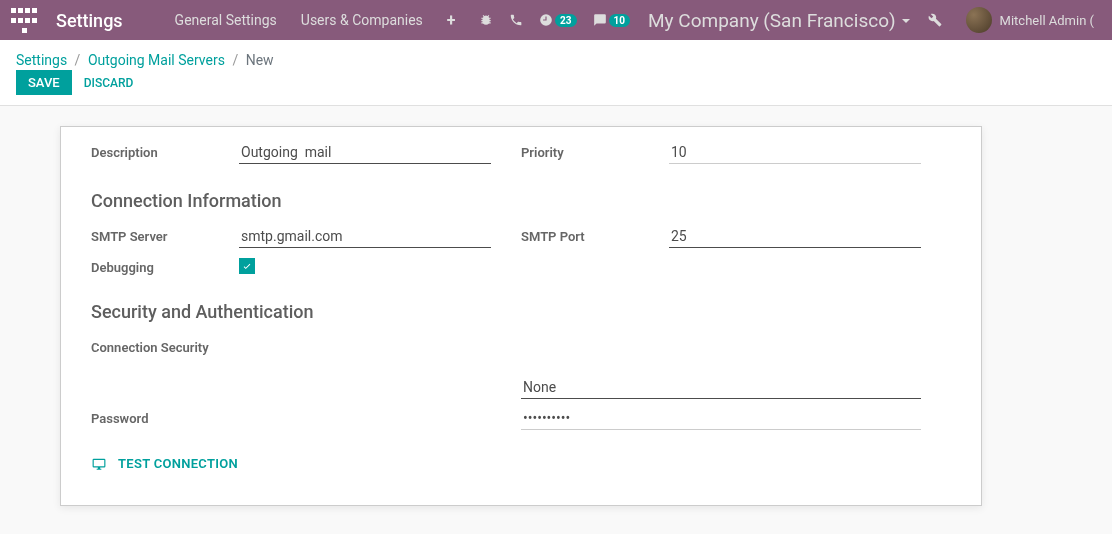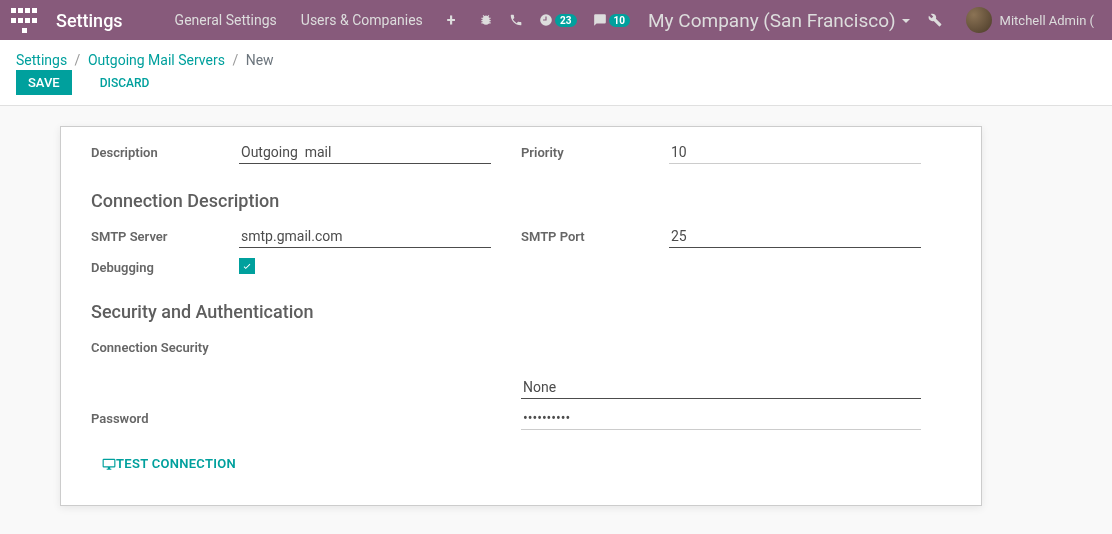--- a/index.html
+++ b/index.html
@@ -29,21 +29,21 @@
   
   .control-panel {
     background: #fff;
     border-bottom: 1px solid #e0e0e0;
     padding: 12px 16px 10px 16px;
   }
   .breadcrumb { font-size: 14px; color: #666; margin-bottom: 2px; }
   .breadcrumb a { color: #00a09d; text-decoration: none; }
   .breadcrumb .sep { color: #999; margin: 0 4px; }
   .breadcrumb .current { color: #6c757d; }
-  .cp-buttons { display: flex; align-items: center; gap: 16px; }
+  .cp-buttons { display: flex; align-items: center; gap: 0; }
   .btn-primary { background: #00a09d; color: #fff; border: none; padding: 5px 12px; font-size: 13px; font-weight: 500; cursor: pointer; text-transform: uppercase; }
   .btn-link { background: transparent; color: #00a09d; border: none; padding: 5px 12px; font-size: 12px; font-weight: 500; cursor: pointer; text-transform: uppercase; }
   
   .sheet-bg { padding: 20px 0 0 60px; }
   .sheet {
     background: #fff;
     border: 1px solid #ccc;
     box-shadow: 0 2px 8px rgba(0,0,0,0.08);
     width: 922px;
     padding: 14px 30px;
@@ -61,21 +61,21 @@
     padding: 3px 2px;
     font-size: 14px;
     color: #4c4c4c;
     background: transparent;
     outline: none;
   }
   .form-value input.required { border-bottom: 1px solid #4c4c4c; }
   .section-title { font-size: 18px; font-weight: 500; color: #5e5e5e; margin: 26px 0 14px 0; }
   .checkbox { width: 16px; height: 16px; background: #00a09d; display: inline-flex; align-items: center; justify-content: center; cursor: pointer; }
   .checkbox svg { width: 10px; height: 10px; }
-  .test-conn { color: #00a09d; font-size: 13px; font-weight: 600; text-transform: uppercase; cursor: pointer; margin-top: 18px; margin-left: 11px; display: inline-flex; align-items: center; gap: 0; letter-spacing: 0.3px; }
+  .test-conn { color: #00a09d; font-size: 13px; font-weight: 600; text-transform: uppercase; cursor: pointer; margin-top: 18px; margin-left: 1px; display: inline-flex; align-items: center; gap: 12px; letter-spacing: 0.3px; }
   .select-like { display: flex; align-items: center; justify-content: space-between; cursor: pointer; }
   
   .icon-svg { width: 14px; height: 14px; fill: currentColor; }
 </style>
 </head>
 <body>
 
 <div class="topbar">
   <div class="apps-icon">
     <span></span>
@@ -152,21 +152,21 @@
       <div class="form-col">
         <div class="form-label">Description</div>
         <div class="form-value"><input type="text" class="required" value="Outgoing  mail" style=""></div>
       </div>
       <div class="form-col">
         <div class="form-label">Priority</div>
         <div class="form-value"><input type="text" value="10" style=""></div>
       </div>
     </div>
 
-    <div class="section-title">Connection Description</div>
+    <div class="section-title">Connection Information</div>
 
     <div class="form-row">
       <div class="form-col">
         <div class="form-label">SMTP Server</div>
         <div class="form-value"><input type="text" class="required" value="smtp.gmail.com" style=""></div>
       </div>
       <div class="form-col">
         <div class="form-label">SMTP Port</div>
         <div class="form-value"><input type="text" class="required" value="25" style=""></div>
       </div>

